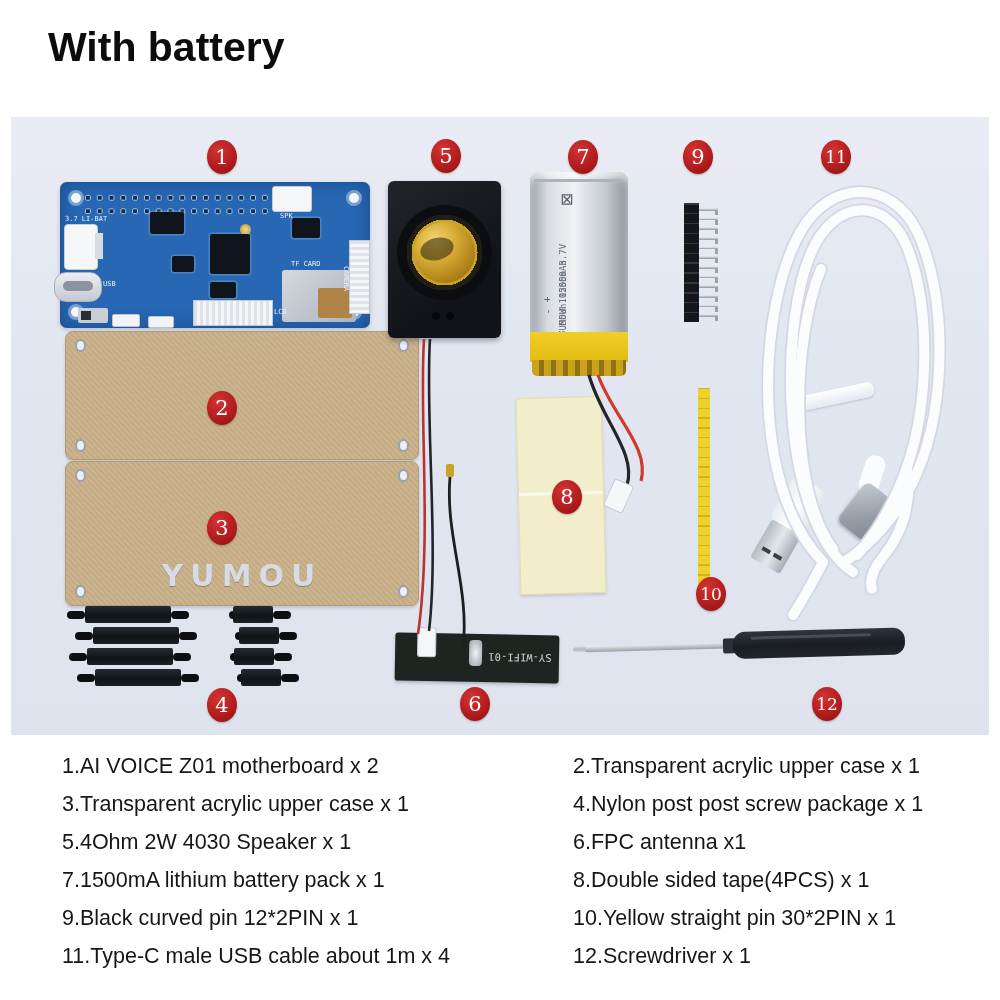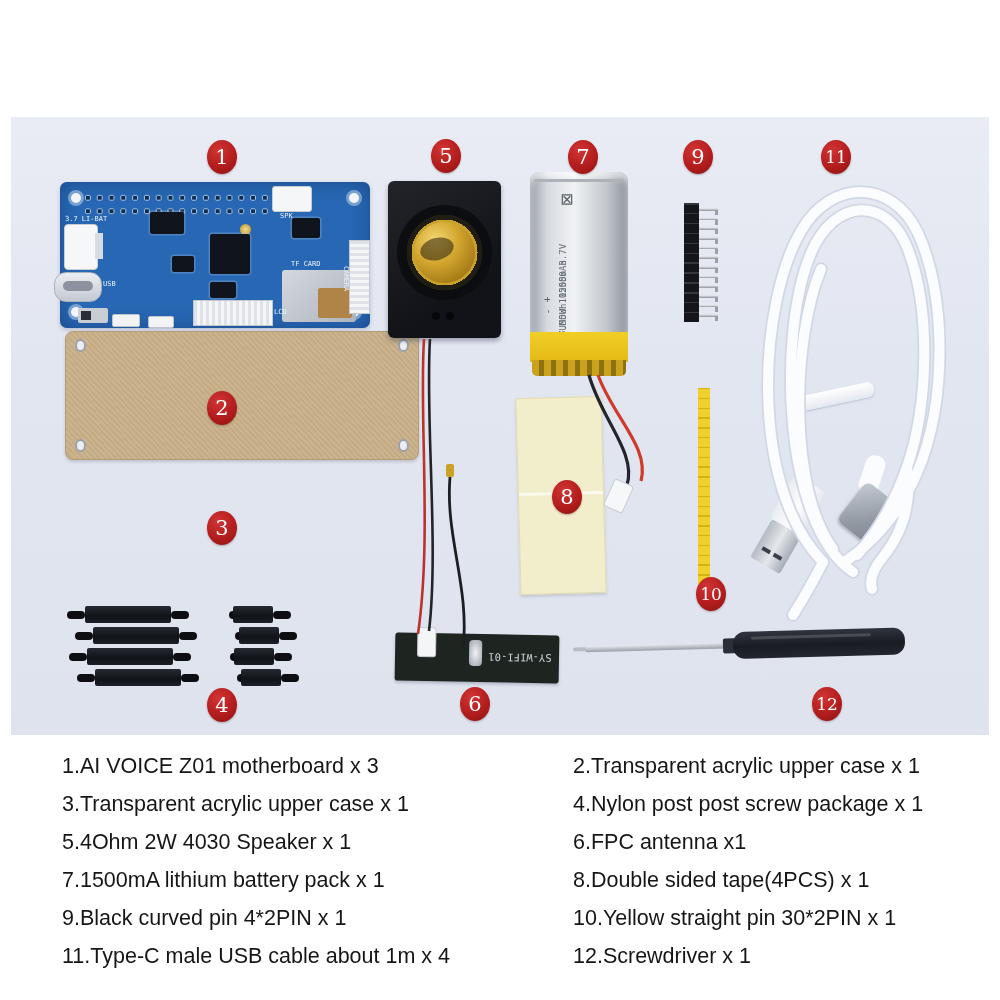--- a/index.html
+++ b/index.html
@@ -164,20 +164,21 @@
   .plist{position:absolute;top:747px;font-size:21.5px;color:#161616;}
   .plist .row{position:absolute;white-space:nowrap;height:38px;line-height:38px;}
   .col-l{left:62px;} .col-r{left:573px;}
   .r0{top:0;} .r1{top:38px;} .r2{top:76px;} .r3{top:114px;} .r4{top:152px;} .r5{top:190px;}
 </style>
 </head>
 <body>
 
 <div class="page">
 
+  <div class="title">With battery</div>
 
   <div class="photo">
 
     <div class="pcb">
       <div class="hole" style="left:8px;top:8px;"></div>
       <div class="hole" style="left:286px;top:8px;"></div>
       <div class="hole" style="left:8px;top:122px;"></div>
       <div class="hole" style="left:286px;top:122px;"></div>
       <div class="pinrow"></div>
       <div class="jst"></div>
@@ -202,20 +203,27 @@
       <div class="lbl lbl-usb">USB</div>
       <div class="lbl lbl-cam">CAMERA</div>
     </div>
 
     <div class="plate plate2">
       <div class="ph tl"></div>
       <div class="ph tr"></div>
       <div class="ph bl"></div>
       <div class="ph br"></div>
     </div>
+    <div class="plate plate3">
+      <div class="ph tl"></div>
+      <div class="ph tr"></div>
+      <div class="ph bl"></div>
+      <div class="ph br"></div>
+      <div class="plate-logo">YUMOU</div>
+    </div>
 
     <div class="post post-long" style="left:56px;top:489px;">
         <span class="tip l"></span>
         <span class="body"></span>
         <span class="tip r"></span>
       </div>
     <div class="post post-long" style="left:64px;top:510px;">
         <span class="tip l"></span>
         <span class="body"></span>
         <span class="tip r"></span>
@@ -415,25 +423,25 @@
     <div class="badge" style="left:449px;top:570px;">6</div>
     <div class="badge" style="left:557px;top:23px;">7</div>
     <div class="badge" style="left:541px;top:363px;">8</div>
     <div class="badge" style="left:672px;top:23px;">9</div>
     <div class="badge small" style="left:670px;top:460px;margin-left:15px;">10</div>
     <div class="badge small" style="left:810px;top:23px;">11</div>
     <div class="badge small" style="left:801px;top:570px;">12</div>
   </div>
 
   <div class="plist">
-    <div class="row col-l r0">1.AI VOICE Z01 motherboard x 3</div>
+    <div class="row col-l r0">1.AI VOICE Z01 motherboard x 2</div>
     <div class="row col-l r1">3.Transparent acrylic upper case x 1</div>
     <div class="row col-l r2">5.4Ohm 2W 4030 Speaker x 1</div>
     <div class="row col-l r3">7.1500mA lithium battery pack x 1</div>
-    <div class="row col-l r4">9.Black curved pin 4*2PIN x 1</div>
+    <div class="row col-l r4">9.Black curved pin 12*2PIN x 1</div>
     <div class="row col-l r5">11.Type-C male USB cable about 1m x 4</div>
     <div class="row col-r r0">2.Transparent acrylic upper case x 1</div>
     <div class="row col-r r1">4.Nylon post post screw package x 1</div>
     <div class="row col-r r2">6.FPC antenna x1</div>
     <div class="row col-r r3">8.Double sided tape(4PCS) x 1</div>
     <div class="row col-r r4">10.Yellow straight pin 30*2PIN x 1</div>
     <div class="row col-r r5">12.Screwdriver x 1</div>
   </div>
 
 </div>

